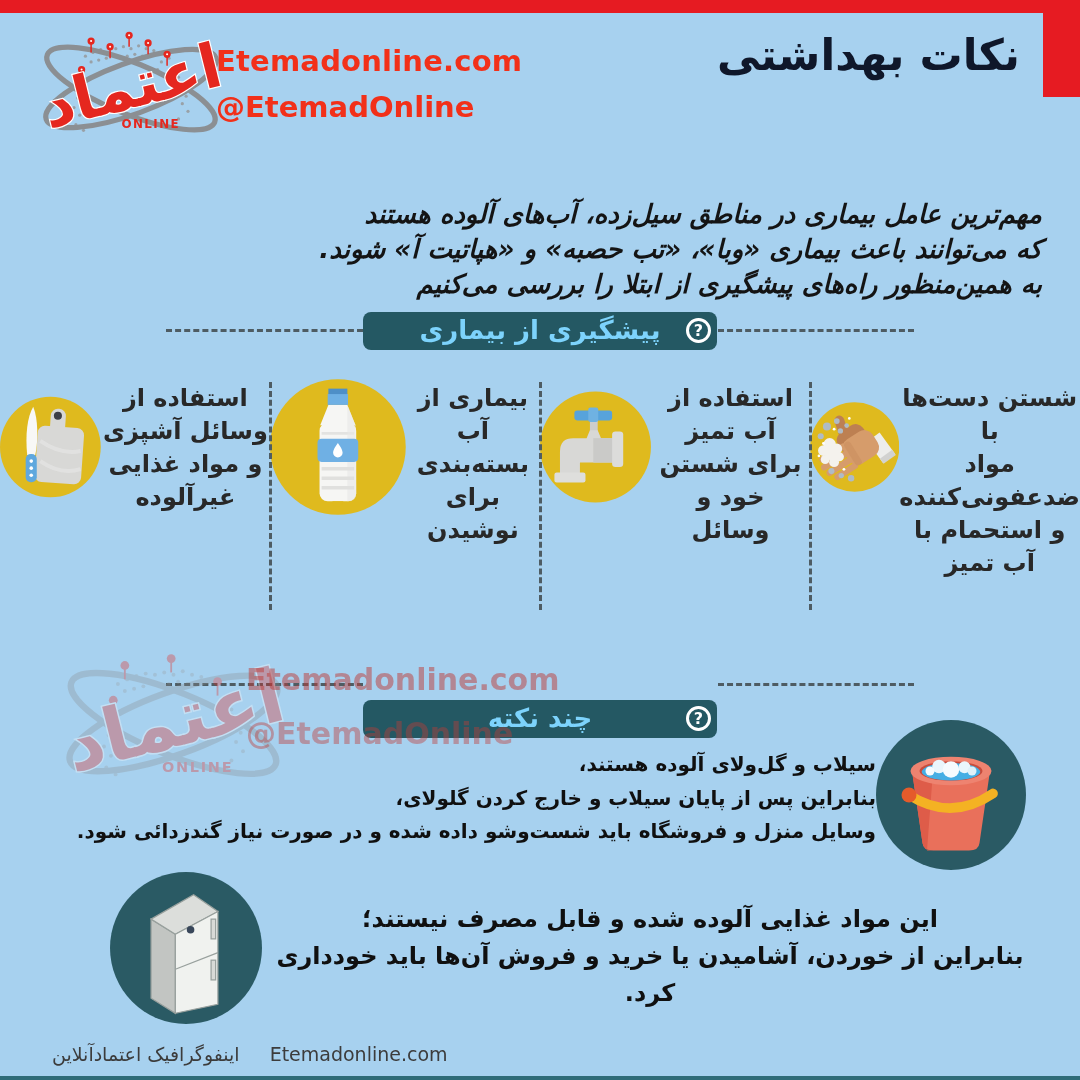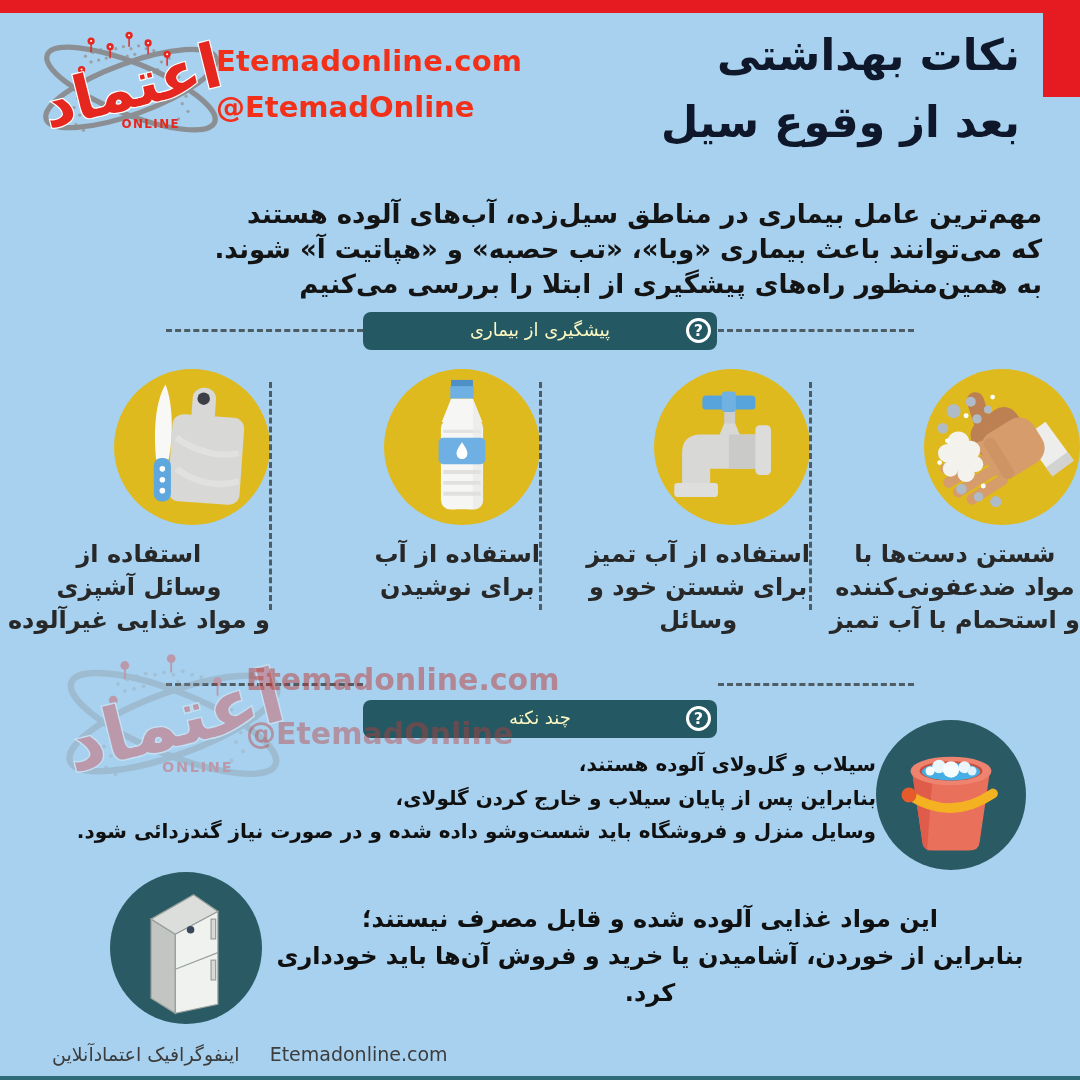--- a/index.html
+++ b/index.html
@@ -10,33 +10,33 @@
   .right-red-tab{position:absolute;right:0;top:0;width:37px;height:97px;background:#E61B22;}
   .logo-main{position:absolute;left:36px;top:20px;width:190px;height:138px;}
   .logo-main svg,.wm-logo svg{width:100%;height:100%;overflow:visible;}
   .brand-block{position:absolute;left:216px;top:44px;}
   .brand-url{font-size:29px;font-weight:bold;color:#F23019;letter-spacing:.2px;}
   .brand-handle{margin-top:12px;font-size:29px;font-weight:bold;color:#F23019;}
   .title-block{position:absolute;right:60px;top:22px;text-align:right;
                font-size:43px;font-weight:bold;color:#0f172a;line-height:67px;}
   
   .intro-block{position:absolute;right:38px;top:197px;text-align:right;
-               font-size:26px;font-weight:bold;color:#141414;line-height:35px;}
+               font-size:26px;font-weight:bold;color:#141414;line-height:35px;font-style:italic;}
   
   .section-bar{position:absolute;left:363px;width:354px;height:38px;background:#245863;
                border-radius:8px;display:flex;align-items:center;justify-content:center;}
-  .bar-label{color:#fef9c3;font-size:18px;font-weight:normal;padding-bottom:3px;}
+  .bar-label{color:#7dd3fc;font-size:26px;font-weight:bold;padding-bottom:3px;}
   .help-badge{position:absolute;right:6px;top:6px;width:25px;height:25px;border:3px solid #fff;
               border-radius:50%;color:#fff;font-size:16px;font-weight:bold;
               display:flex;align-items:center;justify-content:center;box-sizing:border-box;}
   .dash-h{position:absolute;height:0;border-top:3px dashed #4E5C63;}
   .dash-v{position:absolute;width:0;border-left:3px dashed #4E5C63;top:382px;height:228px;}
   
   .items-row{position:absolute;left:0;top:369px;width:1080px;display:flex;flex-direction:row-reverse;}
-  .p-item{width:270px;display:flex;flex-direction:column;align-items:flex-end;}
+  .p-item{width:270px;display:flex;flex-direction:row;align-items:flex-start;}
   .circle-icon{width:156px;height:156px;}
   .circle-icon svg{width:100%;height:100%;}
   .caption{margin-top:13px;font-size:24px;font-weight:bold;color:#282828;
            line-height:33px;text-align:center;}
   
   .watermark{position:absolute;left:48px;top:628px;width:540px;height:240px;pointer-events:none;}
   .wm-logo{position:absolute;left:8px;top:12px;width:235px;height:168px;opacity:.32;}
   .wm-url{position:absolute;left:198px;top:34px;font-size:30px;font-weight:bold;color:rgba(190,60,55,.5);}
   .wm-handle{position:absolute;left:198px;top:88px;font-size:30px;font-weight:bold;color:rgba(190,60,55,.42);}
   
@@ -132,21 +132,20 @@
     </svg>
   </div>
 
   <div class="brand-block">
     <div class="brand-url">Etemadonline.com</div>
     <div class="brand-handle">@EtemadOnline</div>
   </div>
 
   <div class="title-block" dir="rtl">
     <div>نکات بهداشتی</div>
-    <div>بعد از وقوع سیل</div>
   </div>
 
   <div class="intro-block" dir="rtl">
     <div>مهم‌ترین عامل بیماری در مناطق سیل‌زده، آب‌های آلوده هستند</div>
     <div>که می‌توانند باعث بیماری «وبا»، «تب حصبه» و «هپاتیت آ» شوند.</div>
     <div>به همین‌منظور راه‌های پیشگیری از ابتلا را بررسی می‌کنیم</div>
   </div>
 
   <div class="dash-h" style="left:166px;top:329px;width:197px;"></div>
   <div class="dash-h" style="left:718px;top:329px;width:196px;"></div>
@@ -246,21 +245,22 @@
           <path d="M50 47 C52.5 50.5 53.5 52.5 53.5 54.2 A3.5 3.5 0 0 1 46.5 54.2 C46.5 52.5 47.5 50.5 50 47 Z" fill="#FFFFFF"></path>
           <g stroke="#E0E0DE" stroke-width="2.5" fill="none">
             <path d="M38 66 h24"></path>
               <path d="M38 73 h24"></path>
               <path d="M38 80 h24"></path>
           </g>
           <path d="M46 90 a4 4 0 0 0 8 0 Z" fill="#DFBA1E"></path>
         </svg>
       </div>
       <div class="caption" dir="rtl">
-        <div>استفاده از آب</div>
+        <div>بیماری از آب</div>
+        <div>بسته‌بندی</div>
         <div>برای نوشیدن</div>
       </div>
     </div>
 
     <div class="p-item">
       <div class="circle-icon">
         <svg viewBox="0 0 100 100">
           <circle cx="50" cy="50" r="50" fill="#DFBA1E"></circle>
           <g>
             <rect x="50" y="12" width="15" height="26" rx="7" fill="#D8D8D6" transform="rotate(4 57 25)"></rect>

